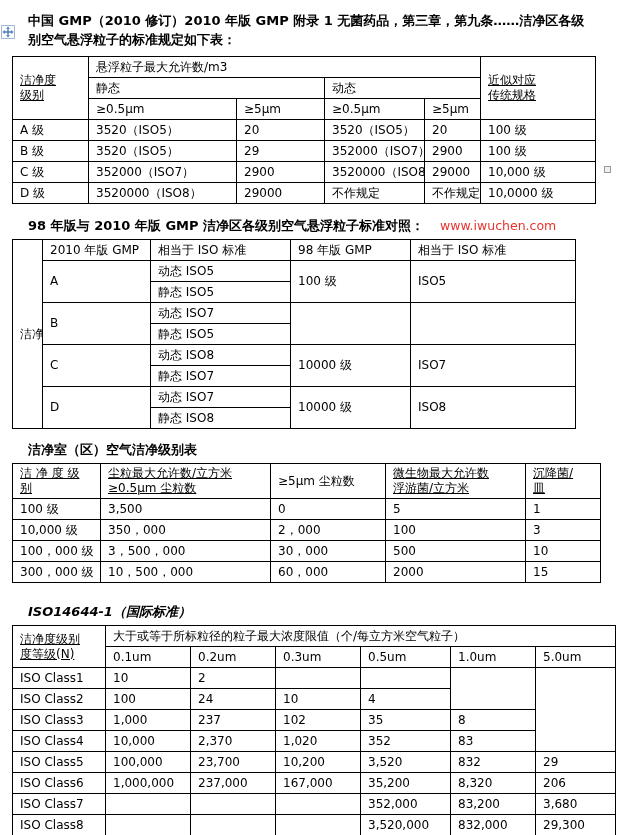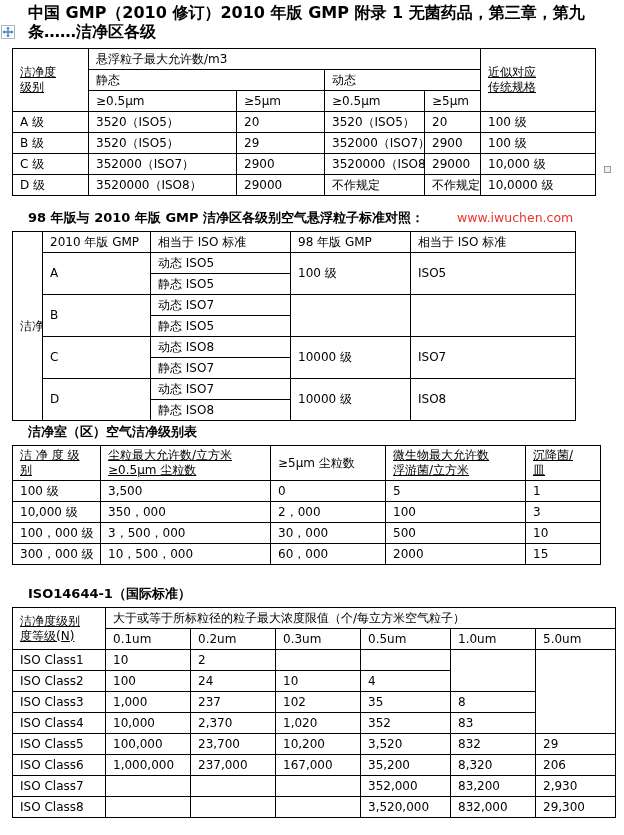--- a/index.html
+++ b/index.html
@@ -7,37 +7,37 @@
     width:624px;
     font-family:"DejaVu Sans", sans-serif;
     color:#000;
     font-size:12px;
     position:relative;
   }
   .page{position:relative;padding:3px 0 6px 12px;}
 
   
   .doc-title{
-    margin:0 0 7px 16px;
+    margin:8px 0 7px 16px;
     font-weight:bold;
-    font-size:16px;
+    font-size:13px;
     line-height:19px;
   }
   .sec-title{
     margin:13px 0 4px 16px;
     font-weight:bold;
     font-size:13px;
     line-height:18px;
   }
-  .sec-title.tight{margin-top:2px;}
+  .sec-title.tight{margin-top:12px;}
   .red-link{
     color:#e9332c;
     font-weight:normal;
     text-decoration:none;
-    margin-left:33px;
+    margin-left:16px;
     font-size:12.5px;
     text-align:center;
   }
 
   
   table.tbl{
     border-collapse:collapse;
     table-layout:fixed;
     margin:2px 0 0 0;
   }
@@ -102,20 +102,21 @@
 
   <div class="move-handle">
     <span><svg viewBox="0 0 14 14" width="12" height="12">
           <path d="M7 0.5 L9.2 3.2 H7.8 V6.2 H10.8 V4.8 L13.5 7 L10.8 9.2 V7.8 H7.8 V10.8 H9.2 L7 13.5 L4.8 10.8 H6.2 V7.8 H3.2 V9.2 L0.5 7 L3.2 4.8 V6.2 H6.2 V3.2 H4.8 Z" fill="#4a7ebb"></path>
         </svg></span>
   </div>
   <div class="resize-handle"></div>
 
   <p class="doc-title">
     <span>中国 GMP（2010 修订）2010 年版 GMP 附录 1 无菌药品，第三章，第九条……洁净区各级</span><br>
+    <span>别空气悬浮粒子的标准规定如下表：</span>
   </p>
 
   <table class="tbl t1">
     <colgroup>
         <col class="w1">
         <col class="w2">
         <col class="w3">
         <col class="w4">
         <col class="w5">
         <col class="w6">
@@ -272,21 +273,21 @@
       <tr>
         <td>300，000 级</td>
         <td>10，500，000</td>
         <td>60，000</td>
         <td>2000</td>
         <td>15</td>
       </tr>
     </tbody>
   </table>
 
-  <p class="sec-title" style="margin-top:20px;">ISO14644-1（国际标准）</p>
+  <p class="sec-title" style="margin-top:20px;font-style:italic;">ISO14644-1（国际标准）</p>
 
   <table class="tbl t4">
     <colgroup>
         <col class="w1">
         <col class="w2">
         <col class="w3">
         <col class="w4">
         <col class="w5">
         <col class="w6">
         <col class="w7">
@@ -354,21 +355,21 @@
         <td>8,320</td>
         <td>206</td>
       </tr>
       <tr>
         <td>ISO Class7</td>
         <td></td>
         <td></td>
         <td></td>
         <td>352,000</td>
         <td>83,200</td>
-        <td>2,930</td>
+        <td>3,680</td>
       </tr>
       <tr>
         <td>ISO Class8</td>
         <td></td>
         <td></td>
         <td></td>
         <td>3,520,000</td>
         <td>832,000</td>
         <td>29,300</td>
       </tr>

